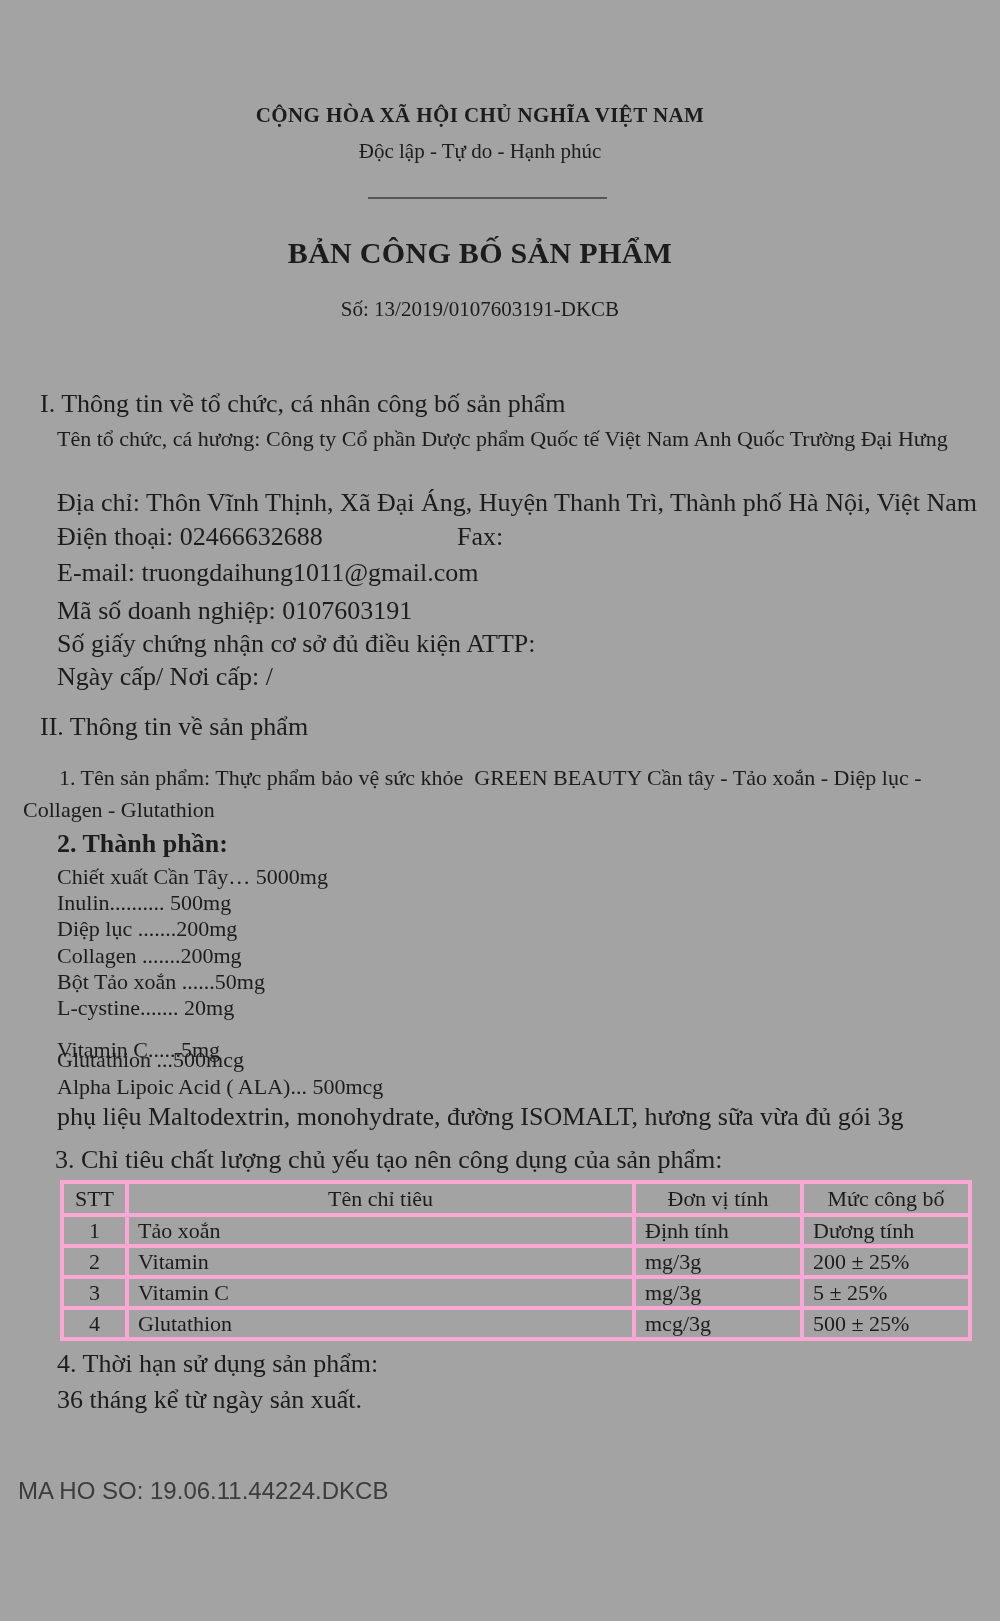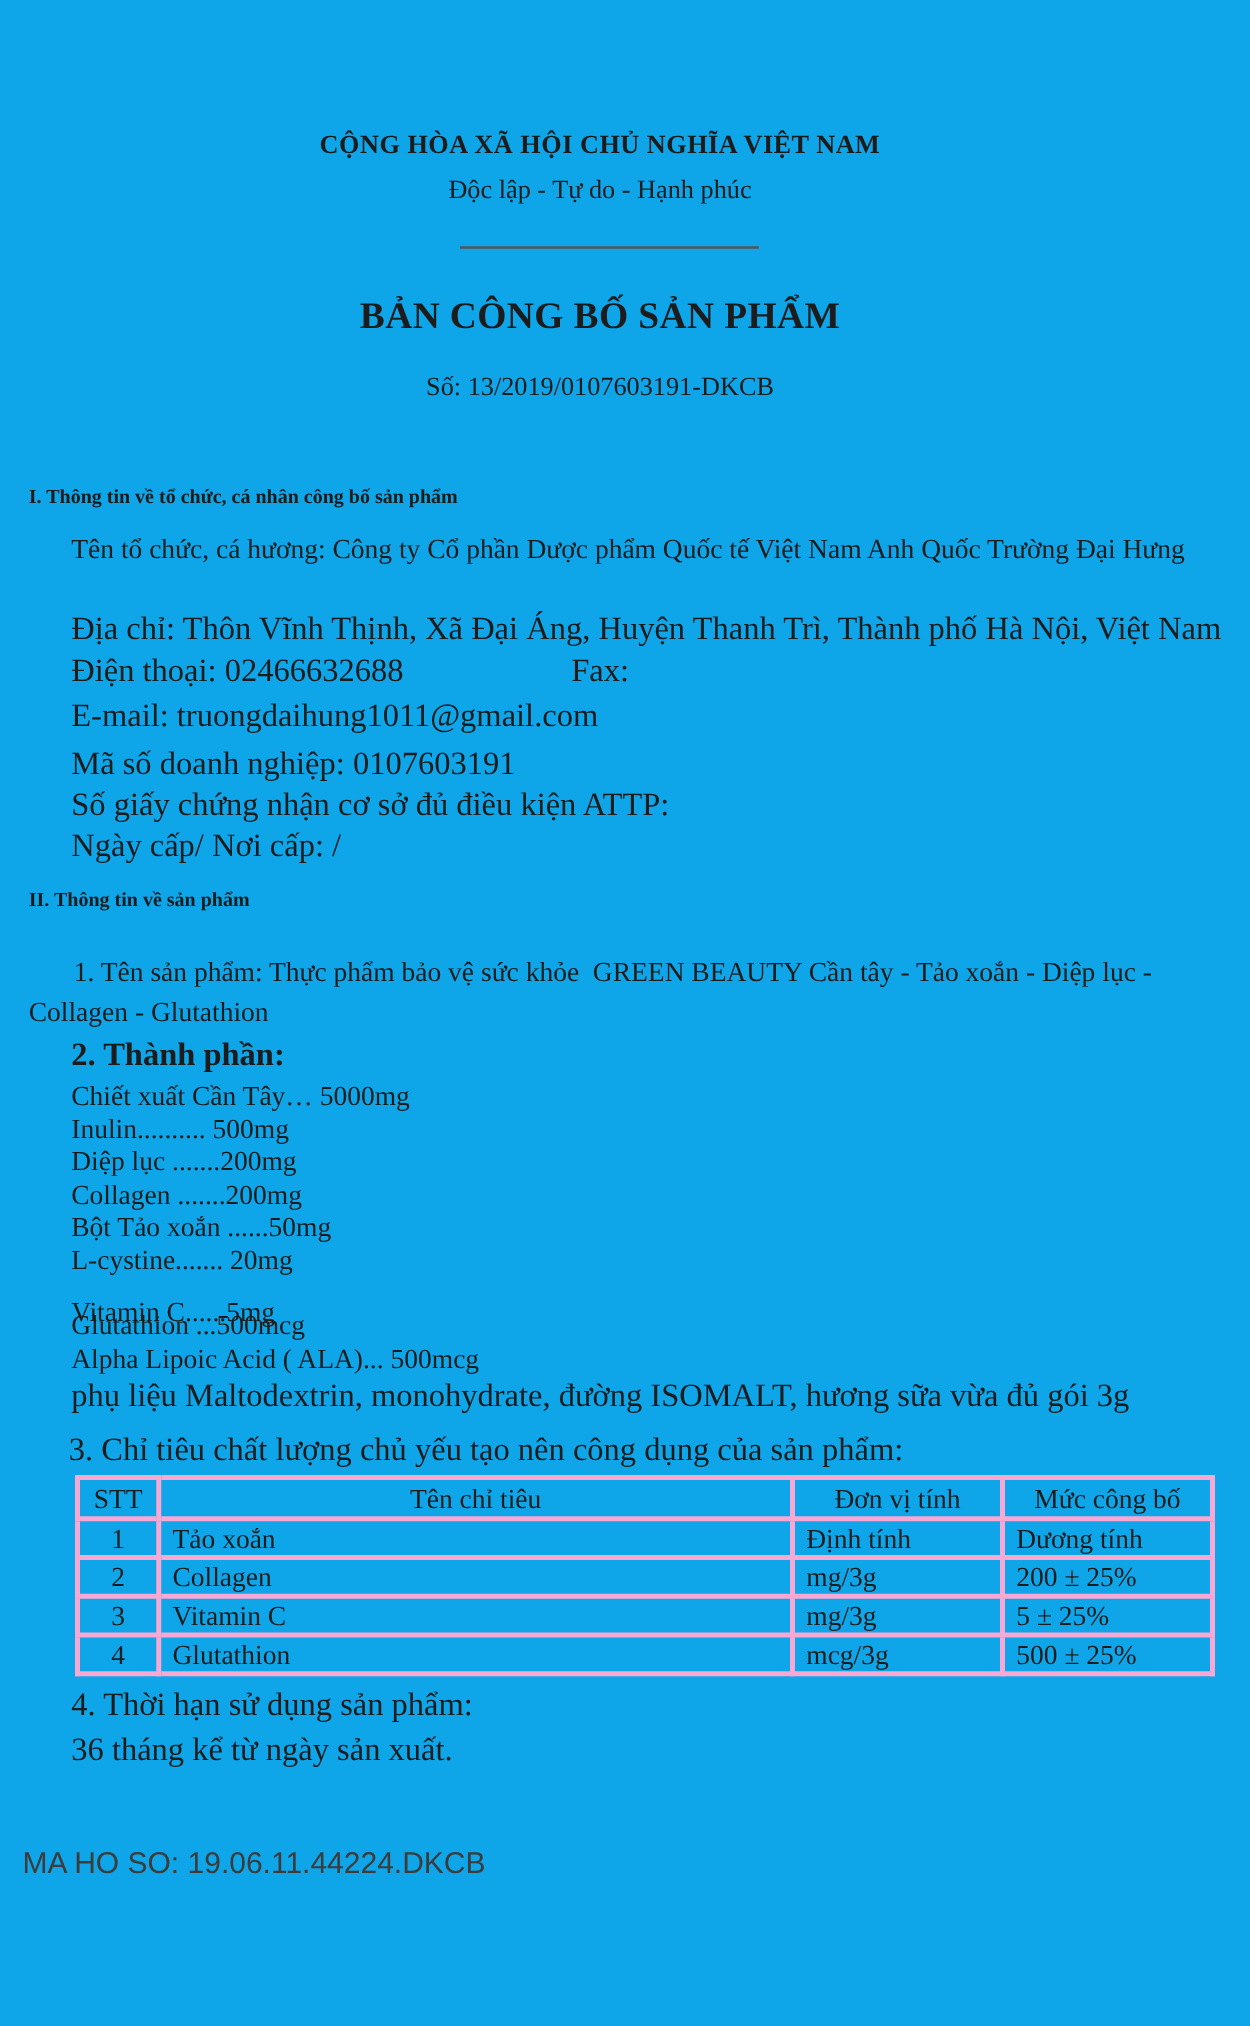--- a/index.html
+++ b/index.html
@@ -1,34 +1,34 @@
 <!DOCTYPE html>
 <html><head>
 <meta charset="utf-8">
 <style>
   * { margin: 0; padding: 0; box-sizing: border-box; }
   html, body { background: #e8e8e8; }
   .page {
     position: relative;
     width: 1000px;
     height: 1621px;
-    background: #0ea5e9;
+    background: #a3a3a3;
     margin: 0 auto;
     font-family: "Liberation Serif", "DejaVu Serif", serif;
     color: #1c1c1c;
     overflow: hidden;
   }
   .abs { position: absolute; }
   .center-block { left: 0; width: 960px; text-align: center; }
   .nat1 { top: 103px; font-size: 21px; font-weight: bold; letter-spacing: 0.4px; }
   .nat2 { top: 139px; font-size: 21px; }
   .divider { top: 197px; left: 368px; width: 239px; height: 2px; background: #555; }
   .doc-title { top: 236px; font-size: 30px; font-weight: bold; letter-spacing: 0.3px; }
   .doc-number { top: 297px; font-size: 21px; }
-  .sec-heading { left: 23px; font-size: 16px; font-weight: bold; }
+  .sec-heading { left: 40px; font-size: 26px; font-weight: normal; }
   .body-line { left: 57px; font-size: 26px; white-space: pre; }
   .para { left: 23px; font-size: 22px; line-height: 31px; white-space: pre-wrap; }
   .org-para { top: 423px; width: 925px; text-indent: 34px; }
   .product-para { top: 762px; width: 900px; text-indent: 36px; line-height: 32px; }
   .ing-line { left: 57px; font-size: 22px; white-space: pre; }
   .q-table {
     position: absolute;
     top: 1180px; left: 60px;
     width: 908px;
     border-collapse: collapse;
@@ -107,21 +107,21 @@
     </thead>
     <tbody>
       <tr>
         <td class="c-stt">1</td>
         <td>Tảo xoắn</td>
         <td>Định tính</td>
         <td>Dương tính</td>
       </tr>
       <tr>
         <td class="c-stt">2</td>
-        <td>Collagen</td>
+        <td>Vitamin</td>
         <td>mg/3g</td>
         <td>200 ± 25%</td>
       </tr>
       <tr>
         <td class="c-stt">3</td>
         <td>Vitamin C</td>
         <td>mg/3g</td>
         <td>5 ± 25%</td>
       </tr>
       <tr>

